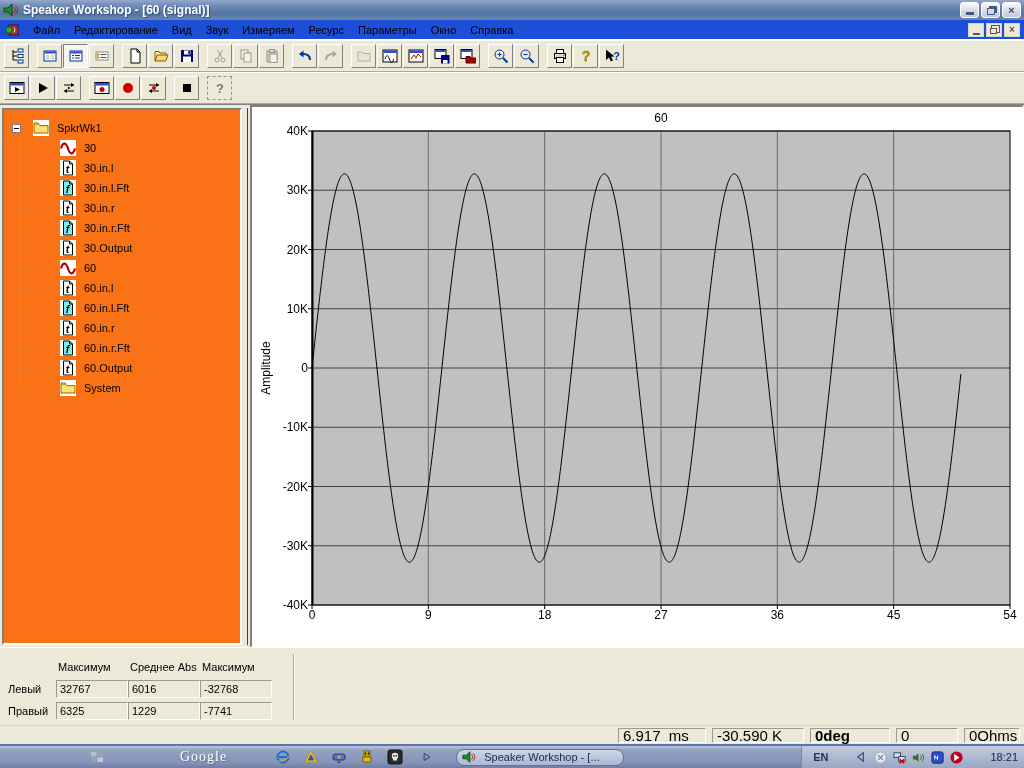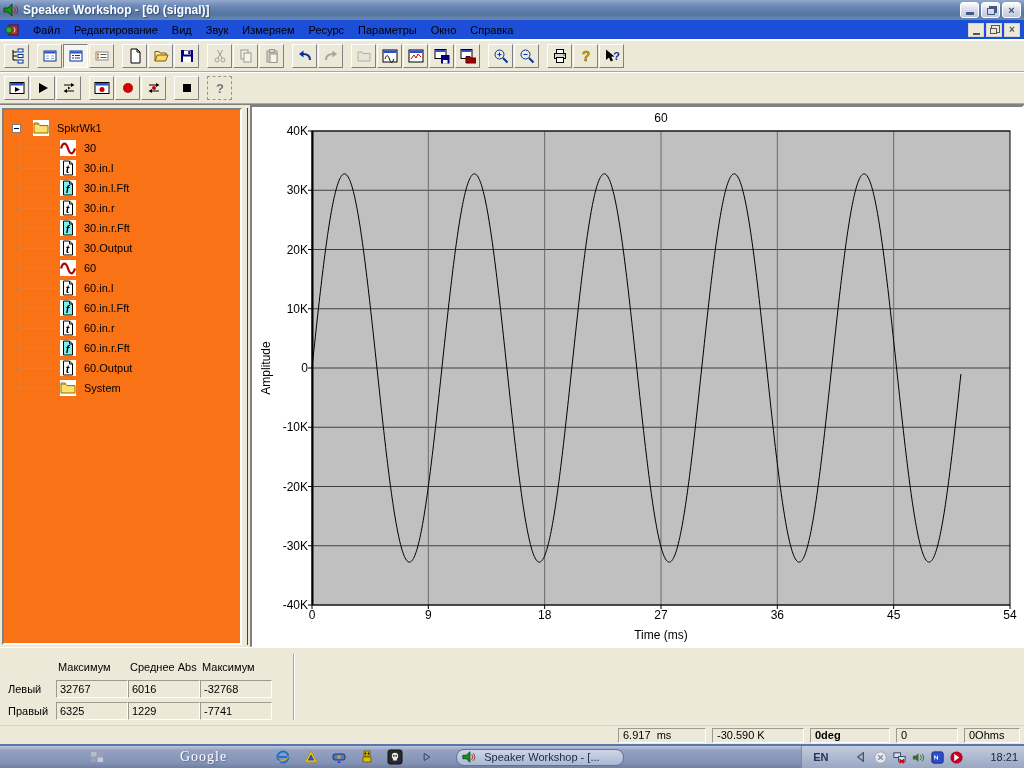--- a/index.html
+++ b/index.html
@@ -69,21 +69,21 @@
   .stats-panel { position:absolute; top:647px; left:0; width:1024px; height:78px; background:#ece9d8; border-top:1px solid #fff; }
   .stats-divider { position:absolute; left:293px; top:6px; height:66px; border-left:1px solid #aca899; border-right:1px solid #fff; }
   .stats-grid { position:absolute; left:8px; top:8px; display:grid; grid-template-columns:48px 72px 72px 72px; grid-auto-rows:22px; align-items:center; }
   .stats-h { font-size:11px; padding-left:2px; }
   .stats-rowlabel { font-size:11px; }
   .stats-box { height:18px; line-height:16px; padding:0 3px; background:#ece9d8; border:1px solid; border-color:#9c9a8c #fff #fff #9c9a8c; font-size:11px; }
 
   
   .statusbar { position:absolute; top:725px; left:0; width:1024px; height:19px; background:#ece9d8; border-top:1px solid #d8d4c8;
     display:flex; align-items:center; justify-content:flex-end; gap:6px; padding-right:4px; }
-  .sb-box { height:15px; line-height:13px; padding:0 4px; border:1px solid; border-color:#9c9a8c #fff #fff #9c9a8c; white-space:pre; font-size:11px; }
+  .sb-box { height:15px; line-height:13px; padding:0 4px; border:1px solid; border-color:#9c9a8c #fff #fff #9c9a8c; white-space:pre; font-size:15px; }
   .win-bottom-edge { position:absolute; top:744px; left:0; width:1024px; height:2px; background:#5a77ab; }
 
   
   .taskbar { position:absolute; top:746px; left:0; width:1024px; height:22px;
     background:linear-gradient(180deg,#bcc5da 0%,#93a1c1 20%,#8493b6 75%,#707f a5 100%);
     background:linear-gradient(180deg,#bcc5da 0%,#93a1c1 20%,#8493b6 75%,#6f7fa5 100%);
     display:flex; align-items:center; }
   .start-flag { width:26px; height:18px; margin-left:84px; display:flex; align-items:center; justify-content:center; }
   .google-label { font-family:"Liberation Serif", serif; color:#fff; font-size:14px; letter-spacing:1px; margin-left:70px; text-shadow:1px 1px 1px #5c6c90; }
   .quicklaunch { display:flex; gap:11px; margin-left:48px; align-items:center; }
@@ -561,21 +561,20 @@
         </div>
       <div id="xticks">
           <div class="xtick" style="left: 42px;">0</div>
           <div class="xtick" style="left: 158.333px;">9</div>
           <div class="xtick" style="left: 274.667px;">18</div>
           <div class="xtick" style="left: 391px;">27</div>
           <div class="xtick" style="left: 507.333px;">36</div>
           <div class="xtick" style="left: 623.667px;">45</div>
           <div class="xtick" style="left: 740px;">54</div>
         </div>
-      <div class="xlabel">Time (ms)</div>
     </div>
   </div>
 
   <div class="stats-panel">
     <div class="stats-grid" id="stats-grid">
         <span></span>
         <span class="stats-h">Максимум</span>
         <span class="stats-h">Среднее Abs</span>
         <span class="stats-h">Максимум</span>
         <span class="stats-rowlabel">Левый</span>

